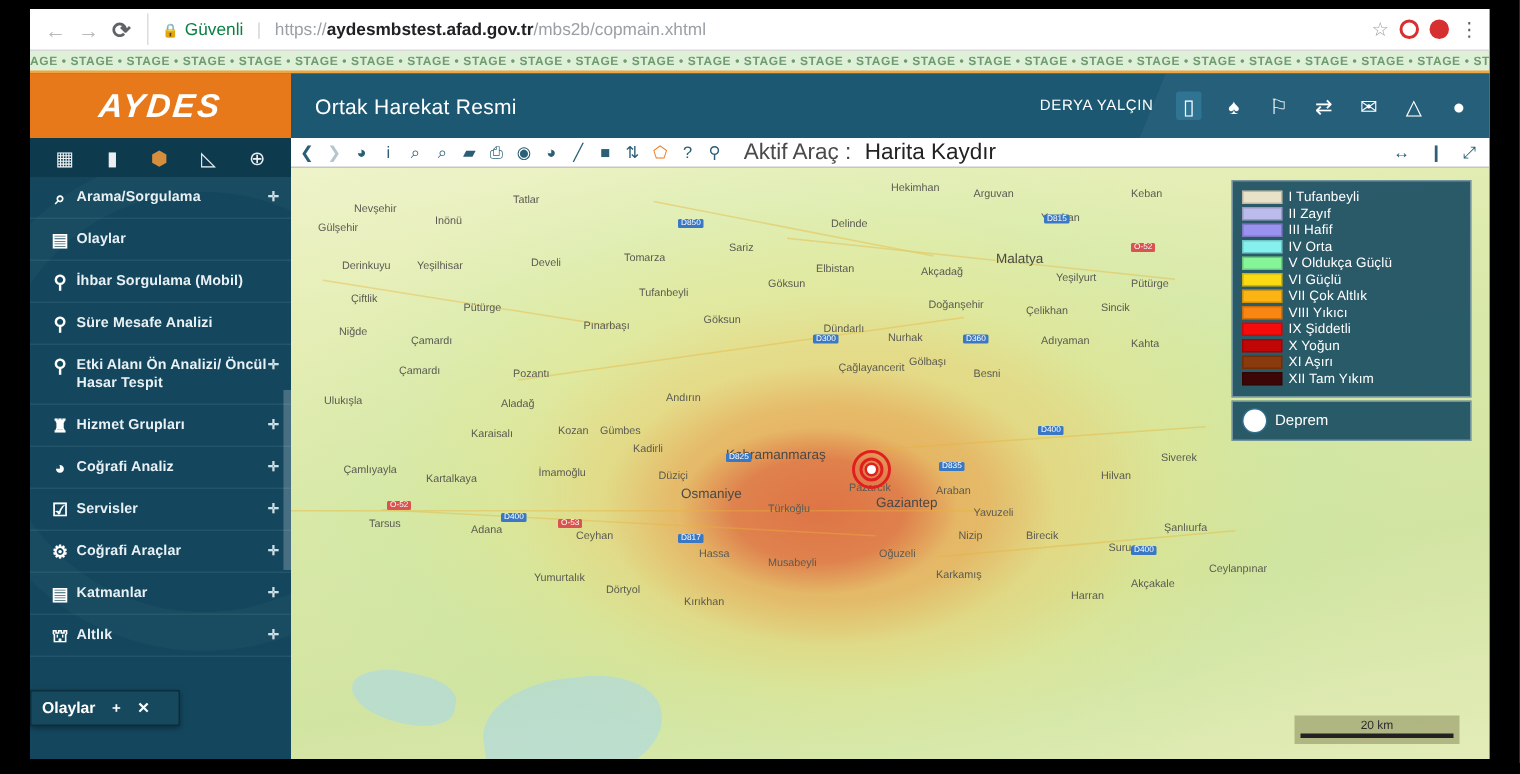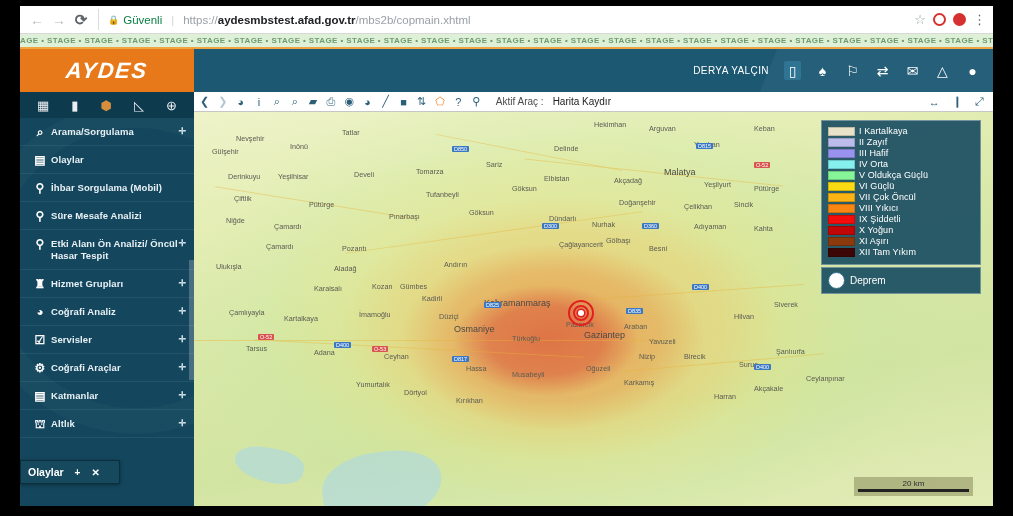--- a/index.html
+++ b/index.html
@@ -214,21 +214,21 @@
     gap: 9px;
     position: relative; z-index: 6;
   }
   .mt {
     color: #2b5f77; font-size: 11px;
     display: flex; align-items: center; justify-content: center;
     min-width: 9px; height: 16px;
   }
   .mt.faded { color: #b6c6cf; }
   .mt.orange { color: #ef7c22; }
-  .mt-label { color: #4a4a4a; font-size: 10px; margin-left: 6px; white-space: nowrap; }
+  .mt-label { color: #4a4a4a; font-size: 15px; margin-left: 6px; white-space: nowrap; }
   .mt-label b { font-weight: normal; color: #222; margin-left: 9px; }
   .mt-right { margin-left: auto; display: flex; align-items: center; gap: 13px; padding-right: 3px; }
 
   
   .mapcanvas {
     position: absolute;
     left: 0; right: 0; top: 20px; bottom: 0;
     background:
       radial-gradient(ellipse 150px 90px at 44% 58%, rgba(214,60,48,.50) 0%, rgba(214,60,48,.42) 38%, rgba(0,0,0,0) 62%),
       radial-gradient(ellipse 210px 130px at 45% 57%, rgba(232,118,46,.42) 0%, rgba(232,118,46,.30) 50%, rgba(0,0,0,0) 72%),
@@ -331,21 +331,21 @@
     margin-right: 5px;
     display: flex; align-items: center; justify-content: center;
     color: #1d5873; font-size: 11px;
   }
   .legend-deprem span { color: #fff; font-size: 10px; }
 
   
   .scalebar {
     position: absolute;
     right: 20px; bottom: 10px;
-    width: 119px;
+    width: 110px;
     z-index: 5;
     text-align: center;
     background: rgba(120,120,70,.45);
     padding: 2px 4px 4px 4px;
   }
   .scalebar .lbl { color: #2c2c2c; font-size: 8px; }
   .scalebar .bar { height: 3px; background: #222; margin-top: 1px; }
 
   
   .plabel {
@@ -402,20 +402,21 @@
 
   <div class="stage-ribbon">AGE • STAGE • STAGE • STAGE • STAGE • STAGE • STAGE • STAGE • STAGE • STAGE • STAGE • STAGE • STAGE • STAGE • STAGE • STAGE • STAGE • STAGE • STAGE • STAGE • STAGE • STAGE • STAGE • STAGE • STAGE • STAGE • STAGE • STAGE • STAGE • STAGE • STAGE • STA</div>
 
   <div class="app">
 
     <div class="appheader">
       <div class="logo-zone">
         <div class="logo-text">AYDES</div>
       </div>
       <div class="header-main">
+        <div class="app-title">Ortak Harekat Resmi</div>
         <div class="header-icons">
           <span class="username">DERYA YALÇIN</span>
           <span class="hicon boxed">▯</span>
           <span class="hicon">♠</span>
           <span class="hicon">⚐</span>
           <span class="hicon">⇄</span>
           <span class="hicon">✉</span>
           <span class="hicon">△</span>
           <span class="hicon">●</span>
         </div>
@@ -635,21 +636,21 @@
           <div class="epicenter">
             <div class="ring"></div>
             <div class="ring2"></div>
             <div class="core"></div>
           </div>
 
           <div class="legend">
             <div id="legend-rows">
                   <div class="legend-row">
                     <div class="swatch" style="background: rgb(232, 226, 200);"></div>
-                    <span>I Kartalkaya</span>
+                    <span>I Tufanbeyli</span>
                   </div>
                   <div class="legend-row">
                     <div class="swatch" style="background: rgb(188, 188, 236);"></div>
                     <span>II Zayıf</span>
                   </div>
                   <div class="legend-row">
                     <div class="swatch" style="background: rgb(154, 146, 239);"></div>
                     <span>III Hafif</span>
                   </div>
                   <div class="legend-row">
@@ -659,21 +660,21 @@
                   <div class="legend-row">
                     <div class="swatch" style="background: rgb(133, 245, 152);"></div>
                     <span>V Oldukça Güçlü</span>
                   </div>
                   <div class="legend-row">
                     <div class="swatch" style="background: rgb(250, 218, 18);"></div>
                     <span>VI Güçlü</span>
                   </div>
                   <div class="legend-row">
                     <div class="swatch" style="background: rgb(252, 180, 21);"></div>
-                    <span>VII Çok Öncül</span>
+                    <span>VII Çok Altlık</span>
                   </div>
                   <div class="legend-row">
                     <div class="swatch" style="background: rgb(249, 133, 18);"></div>
                     <span>VIII Yıkıcı</span>
                   </div>
                   <div class="legend-row">
                     <div class="swatch" style="background: rgb(244, 11, 11);"></div>
                     <span>IX Şiddetli</span>
                   </div>
                   <div class="legend-row">

